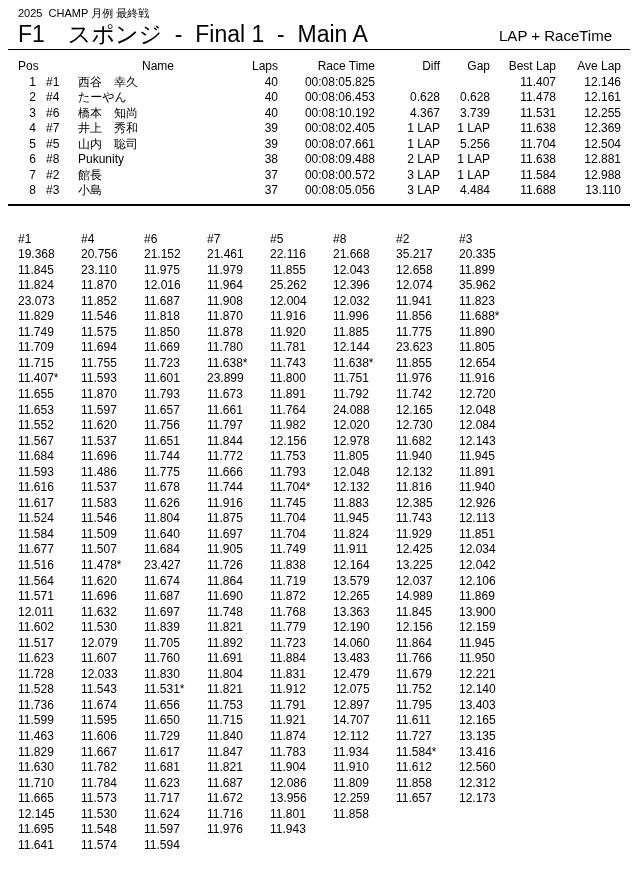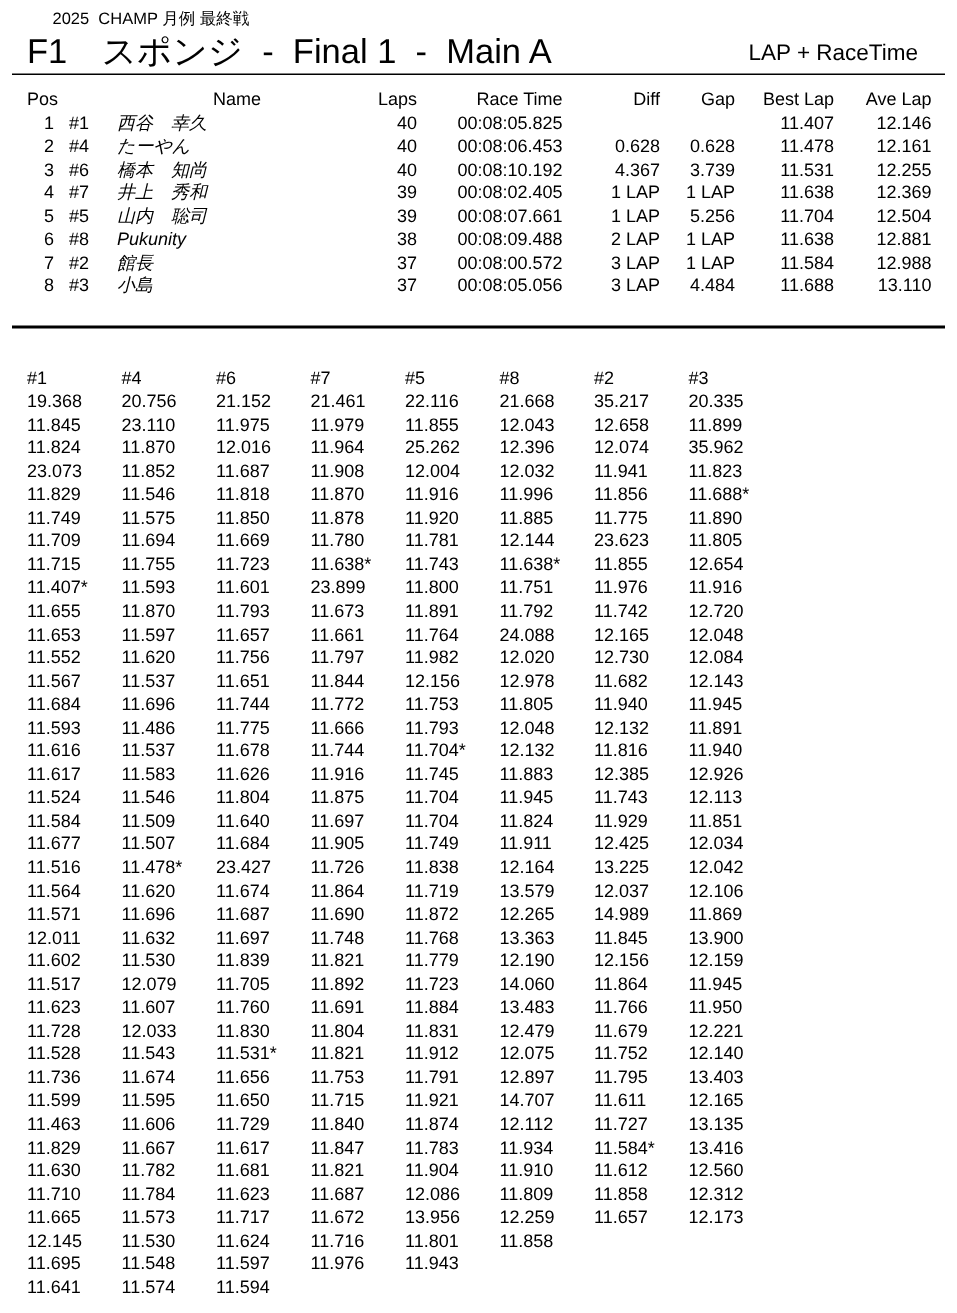--- a/index.html
+++ b/index.html
@@ -2,37 +2,37 @@
 <html><head>
 <meta charset="utf-8">
 <style>
   html,body{margin:0;padding:0;}
   body{
     width:638px;height:875px;background:#ffffff;color:#000000;
     font-family:"Liberation Sans", sans-serif;
     -webkit-font-smoothing:antialiased;
   }
   .header{position:relative;padding:7px 8px 0 18px;}
-  .event-title{font-size:11px;line-height:13px;white-space:pre;margin-left:17px;}
+  .event-title{font-size:11px;line-height:13px;white-space:pre;}
   .race-title{font-size:23px;line-height:26px;margin-top:1px;white-space:pre;}
   .timing-mode{position:absolute;right:26px;bottom:3px;font-size:15px;}
   .rule{border:none;border-top:1.5px solid #000;margin:2px 8px 0 8px;}
   .rule.thick{border-top:2px solid #000;margin-top:1px;}
 
   table{border-collapse:collapse;table-layout:fixed;}
   th,td{padding:0;font-weight:normal;font-size:12px;line-height:15.5px;white-space:nowrap;}
 
-  .results-table{margin:9px 0 18px 18px;width:603px;}
+  .results-table{margin:9px 0 5px 18px;width:603px;}
   .results-table thead th{text-align:right;}
   .results-table thead .c0{text-align:left;}
   .results-table thead .c1{text-align:left;}
   .results-table thead .c2{text-align:center;padding-left:4px;}
   .results-table tbody .c0{text-align:right;padding-right:4px;}
   .results-table .c1{text-align:left;padding-left:6px;}
-  .results-table tbody .c2{text-align:left;padding-left:4px;font-style:italic;}
+  .results-table tbody .c2{text-align:left;padding-left:4px;}
   .results-table .c3,.results-table .c4,.results-table .c5,
   .results-table .c6,.results-table .c7,.results-table .c8{text-align:right;}
 
   .laps-table{margin:26px 0 0 18px;width:504px;}
   .laps-table th,.laps-table td{text-align:left;width:63px;line-height:15.55px;}
 </style>
 </head>
 <body>
 
 <div class="header">

